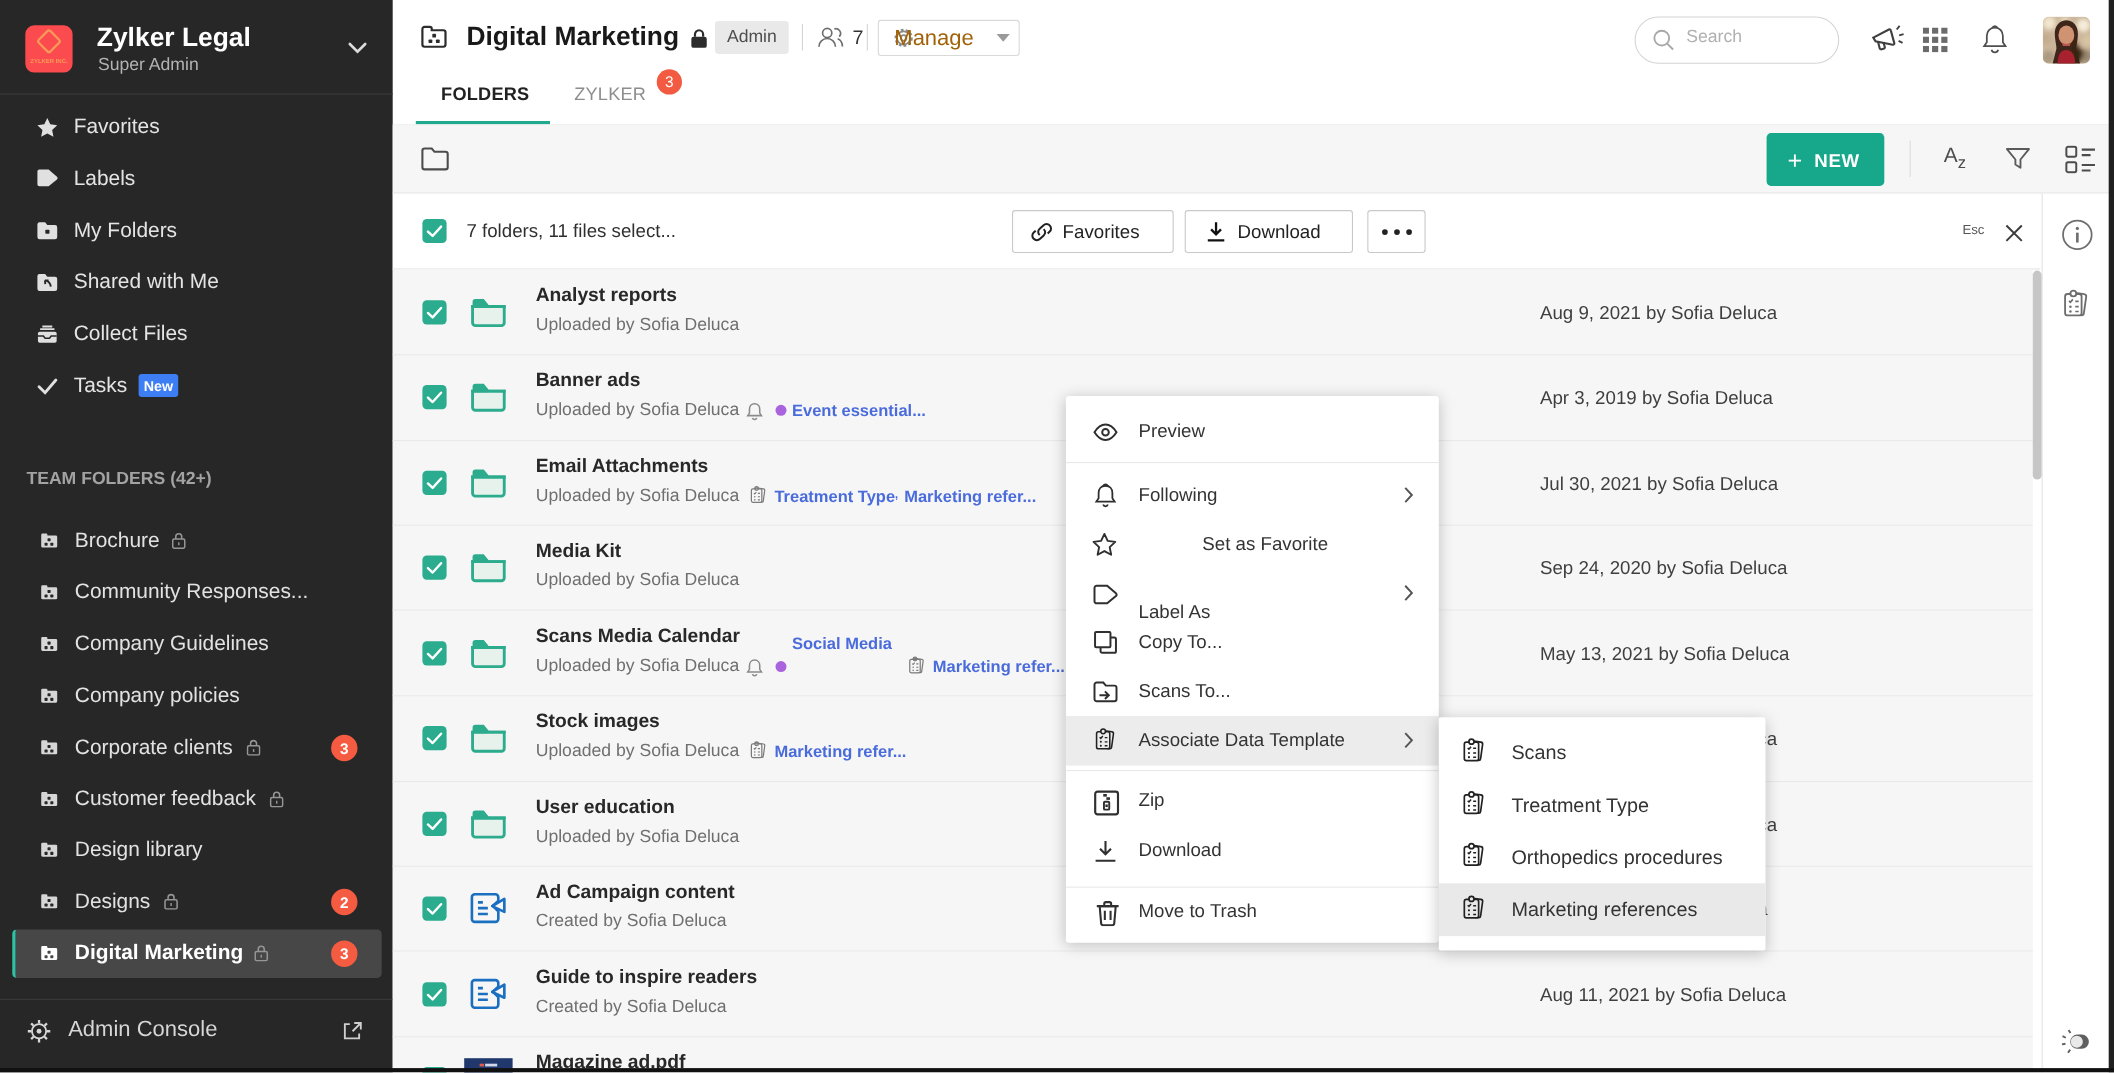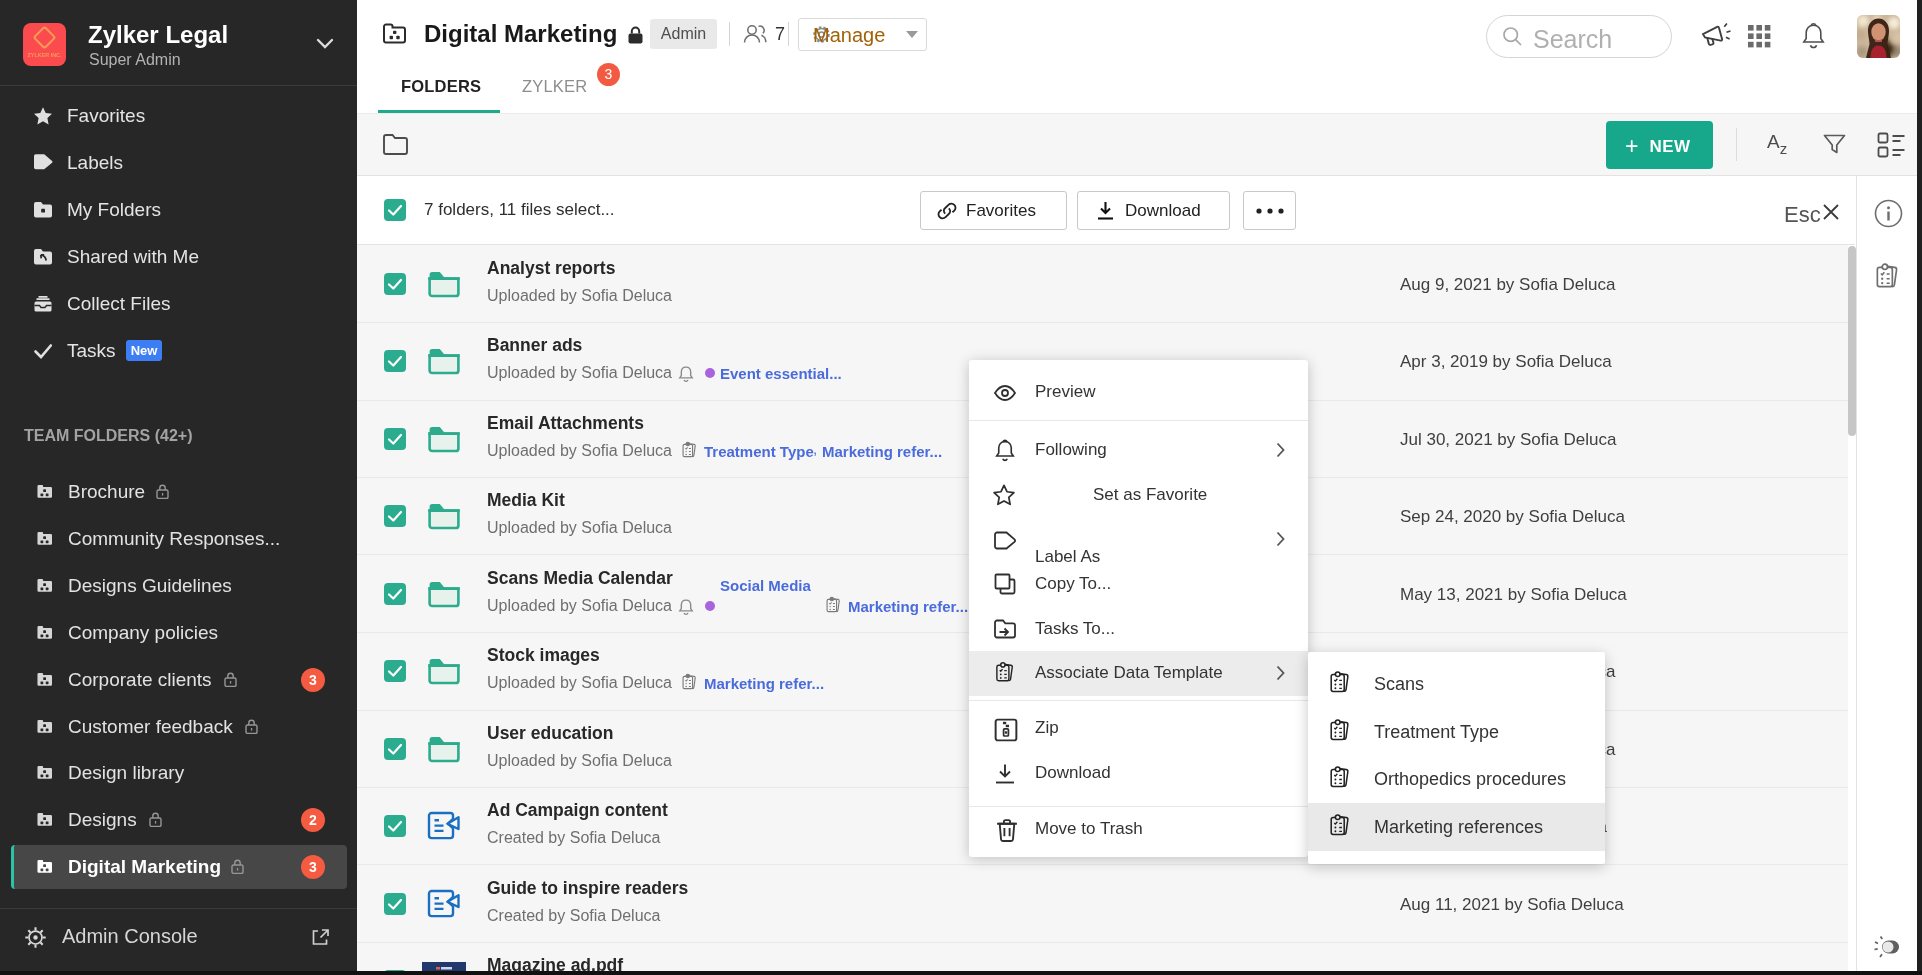--- a/index.html
+++ b/index.html
@@ -107,21 +107,21 @@
       <rect x="4.2" y="10" width="3" height="3" rx="0.7" fill="#272727"></rect>
       <rect x="9.8" y="10" width="3" height="3" rx="0.7" fill="#272727"></rect>
     </svg>
 <div class="tftxt" style="top:528px;color:#e2e2e2">Community Responses...</div>
 <svg class="tfico" style="top:578px" viewBox="0 0 17 16">
       <path d="M1 3.2 v10.2 a1.3 1.3 0 0 0 1.3 1.3 h12.9 a1.3 1.3 0 0 0 1.3-1.3 v-9 a1.3 1.3 0 0 0-1.3-1.3 h-8.2 v-0.9 a1.1 1.1 0 0 0-1.1-1.1 h-3.6 a1.3 1.3 0 0 0-1.3 1.3 Z" fill="#d6d6d6"></path>
       <rect x="7.1" y="5.6" width="3" height="3" rx="0.7" fill="#272727"></rect>
       <rect x="4.2" y="10" width="3" height="3" rx="0.7" fill="#272727"></rect>
       <rect x="9.8" y="10" width="3" height="3" rx="0.7" fill="#272727"></rect>
     </svg>
-<div class="tftxt" style="top:575px;color:#e2e2e2">Designs Guidelines</div>
+<div class="tftxt" style="top:575px;color:#e2e2e2">Company Guidelines</div>
 <svg class="tfico" style="top:625px" viewBox="0 0 17 16">
       <path d="M1 3.2 v10.2 a1.3 1.3 0 0 0 1.3 1.3 h12.9 a1.3 1.3 0 0 0 1.3-1.3 v-9 a1.3 1.3 0 0 0-1.3-1.3 h-8.2 v-0.9 a1.1 1.1 0 0 0-1.1-1.1 h-3.6 a1.3 1.3 0 0 0-1.3 1.3 Z" fill="#d6d6d6"></path>
       <rect x="7.1" y="5.6" width="3" height="3" rx="0.7" fill="#272727"></rect>
       <rect x="4.2" y="10" width="3" height="3" rx="0.7" fill="#272727"></rect>
       <rect x="9.8" y="10" width="3" height="3" rx="0.7" fill="#272727"></rect>
     </svg>
 <div class="tftxt" style="top:622px;color:#e2e2e2">Company policies</div>
 <svg class="tfico" style="top:672px" viewBox="0 0 17 16">
       <path d="M1 3.2 v10.2 a1.3 1.3 0 0 0 1.3 1.3 h12.9 a1.3 1.3 0 0 0 1.3-1.3 v-9 a1.3 1.3 0 0 0-1.3-1.3 h-8.2 v-0.9 a1.1 1.1 0 0 0-1.1-1.1 h-3.6 a1.3 1.3 0 0 0-1.3 1.3 Z" fill="#d6d6d6"></path>
       <rect x="7.1" y="5.6" width="3" height="3" rx="0.7" fill="#272727"></rect>
@@ -227,21 +227,21 @@
       <circle cx="10.5" cy="10.5" r="2.6" fill="none" stroke="#8a8a8a" stroke-width="1.5"></circle>
     </svg>
 <div class="a nw" style="left:813px;top:24px;font-size:20px;color:#a16207">Manage</div>
 <div class="a" style="left:906px;top:31px;width:0;height:0;border-left:6px solid transparent;border-right:6px solid transparent;border-top:7px solid #9a9a9a"></div>
 
 <div class="a" style="left:1486px;top:15px;width:186px;height:43px;border:1px solid #d4d4d4;border-radius:22px;background:#fff"></div>
 <svg class="a" style="left:1502px;top:26px" width="21" height="21" viewBox="0 0 21 21">
       <circle cx="8.7" cy="8.7" r="6.7" fill="none" stroke="#a8a8a8" stroke-width="1.7"></circle>
       <path d="M13.6 13.6 L19 19" stroke="#a8a8a8" stroke-width="1.7"></path>
     </svg>
-<div class="a nw" style="left:1533px;top:25px;font-size:25px;color:#b0b0b0">Search</div>
+<div class="a nw" style="left:1533px;top:25px;font-size:16px;color:#b0b0b0">Search</div>
 <svg class="a" style="left:1699px;top:21px" width="33" height="30" viewBox="0 0 33 30">
       <g fill="none" stroke="#3f3f3f" stroke-width="1.9">
         <path d="M4 13.2 L18.2 5.8 c0.8-0.4 1.5 0 1.7 0.8 l3.2 11.6 c0.2 0.9-0.5 1.6-1.4 1.4 L6 16.5 Z"></path>
         <path d="M8.3 17 l1.5 5.8 c0.2 0.8 1 1.2 1.8 1 l1.8-0.5 c0.8-0.2 1.2-1 1-1.8 l-1.3-4.2"></path>
         <path d="M25.3 5.8 l2.6-3.3 M27.5 11.2 l4-1.2 M27 16.2 l3.6 1.7" stroke-width="1.7"></path>
       </g>
     </svg>
 <svg class="a" style="left:1748px;top:25px" width="23" height="23" viewBox="0 0 23 23">
       <g fill="#6b6b6b">
         <rect x="0" y="0" width="5.6" height="5.6"></rect>
@@ -332,21 +332,21 @@
       <path d="M10.5 2 v10 M6 8.5 l4.5 4.5 L15 8.5" fill="none" stroke="#111" stroke-width="2.1"></path>
       <path d="M3 18.5 h15" stroke="#111" stroke-width="2.1"></path>
     </svg>
 <div class="a nw" style="left:1125px;top:201px;font-size:17px;color:#222">Download</div>
 <div class="selbtn" style="left:1243px;width:53px"></div>
 <svg class="a" style="left:1256px;top:208px" width="28" height="6" viewBox="0 0 28 6">
       <circle cx="3" cy="3" r="2.6" fill="#222"></circle>
       <circle cx="14" cy="3" r="2.6" fill="#222"></circle>
       <circle cx="25" cy="3" r="2.6" fill="#222"></circle>
     </svg>
-<div class="a nw" style="left:1784px;top:202px;font-size:22px;color:#555">Esc</div>
+<div class="a nw" style="left:1784px;top:202px;font-size:12px;color:#555">Esc</div>
 <svg class="a" style="left:1822px;top:203px" width="18" height="18" viewBox="0 0 18 18">
       <path d="M2 2 L16 16 M16 2 L2 16" stroke="#3c3c3c" stroke-width="1.8"></path>
     </svg>
 
 <div class="a" style="left:357px;top:245px;width:1491px;height:730px;background:#f6f6f6"></div>
 <div class="rowsep" style="top:322px"></div>
 <div class="chk" style="top:273px"><svg width="22" height="22" viewBox="0 0 22 22">
         <path d="M5 11.5 L9.3 15.5 L17 7" fill="none" stroke="#fff" stroke-width="2.2" stroke-linecap="round" stroke-linejoin="round"></path>
       </svg></div>
 <svg class="a" style="left:427px;top:270px" width="34" height="28" viewBox="0 0 34 28">
@@ -579,21 +579,21 @@
         <path d="M17 7.5 h3 a1.5 1.5 0 0 1 1.5 1.5 v11 a1.5 1.5 0 0 1-1.5 1.5 h-11 a1.5 1.5 0 0 1-1.5-1.5 v-3"></path>
       </g>
     </svg>
 <div class="mtxt" style="left:1035px;top:574px">Copy To...</div>
 <svg class="mico" style="left:993px;top:617px" width="24" height="23" viewBox="0 0 24 23">
       <g fill="none" stroke="#2f2f2f" stroke-width="1.8">
         <path d="M2 5 a2 2 0 0 1 2-2 h6 l2.3 2.8 h7.7 a2 2 0 0 1 2 2 v10.2 a2 2 0 0 1-2 2 h-16 a2 2 0 0 1-2-2 Z"></path>
         <path d="M6.5 14.5 h8 M11.5 11 l3.5 3.5 -3.5 3.5"></path>
       </g>
     </svg>
-<div class="mtxt" style="left:1035px;top:619px">Tasks To...</div>
+<div class="mtxt" style="left:1035px;top:619px">Scans To...</div>
 <div class="a" style="left:969px;top:651px;width:339px;height:45px;background:#ececec"></div>
 <svg class="mico" style="left:993px;top:661px" width="24" height="26" viewBox="0 0 30 34">
       <g transform="rotate(8 15 17)">
         <rect x="7" y="5" width="17" height="22" rx="2.5" fill="none" stroke="#222" stroke-width="2"></rect>
       </g>
       <rect x="3.5" y="6" width="17" height="22" rx="2.5" fill="#ececec" stroke="#222" stroke-width="2"></rect>
       <circle cx="12" cy="5.5" r="3" fill="#ececec" stroke="#222" stroke-width="2"></circle>
       <path d="M7.5 13 l1.5 1.5 2.5-3 M14 13.5 h3.5 M14 19 h3.5 M14 24 h3.5" stroke="#222" stroke-width="1.8" fill="none"></path>
       <circle cx="9" cy="19" r="1.3" fill="#222"></circle>
       <circle cx="9" cy="24" r="1.3" fill="#222"></circle>

